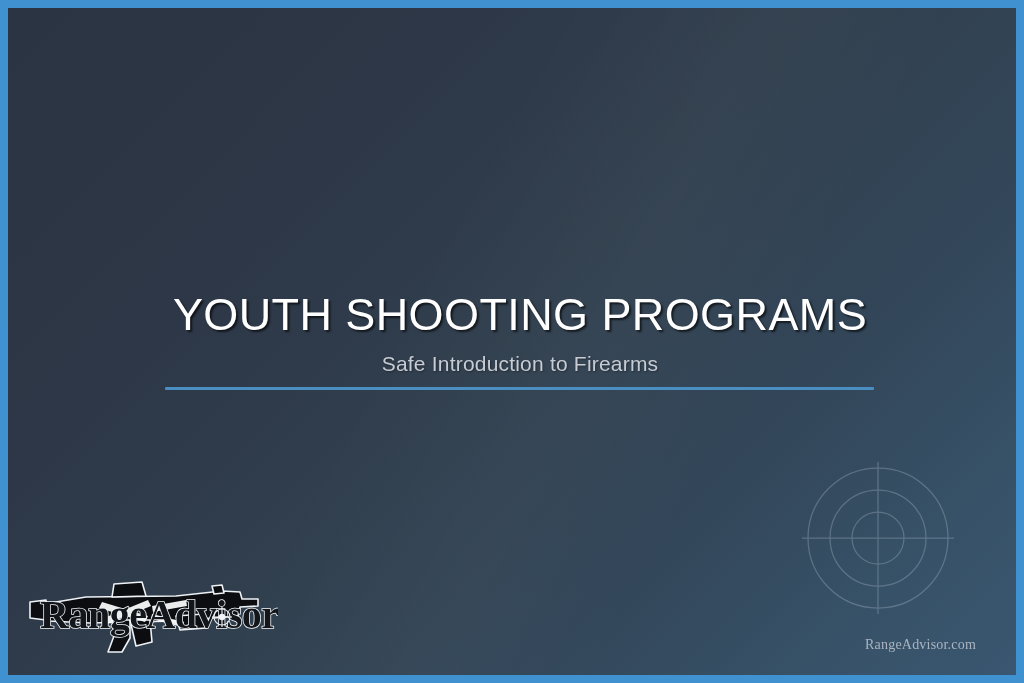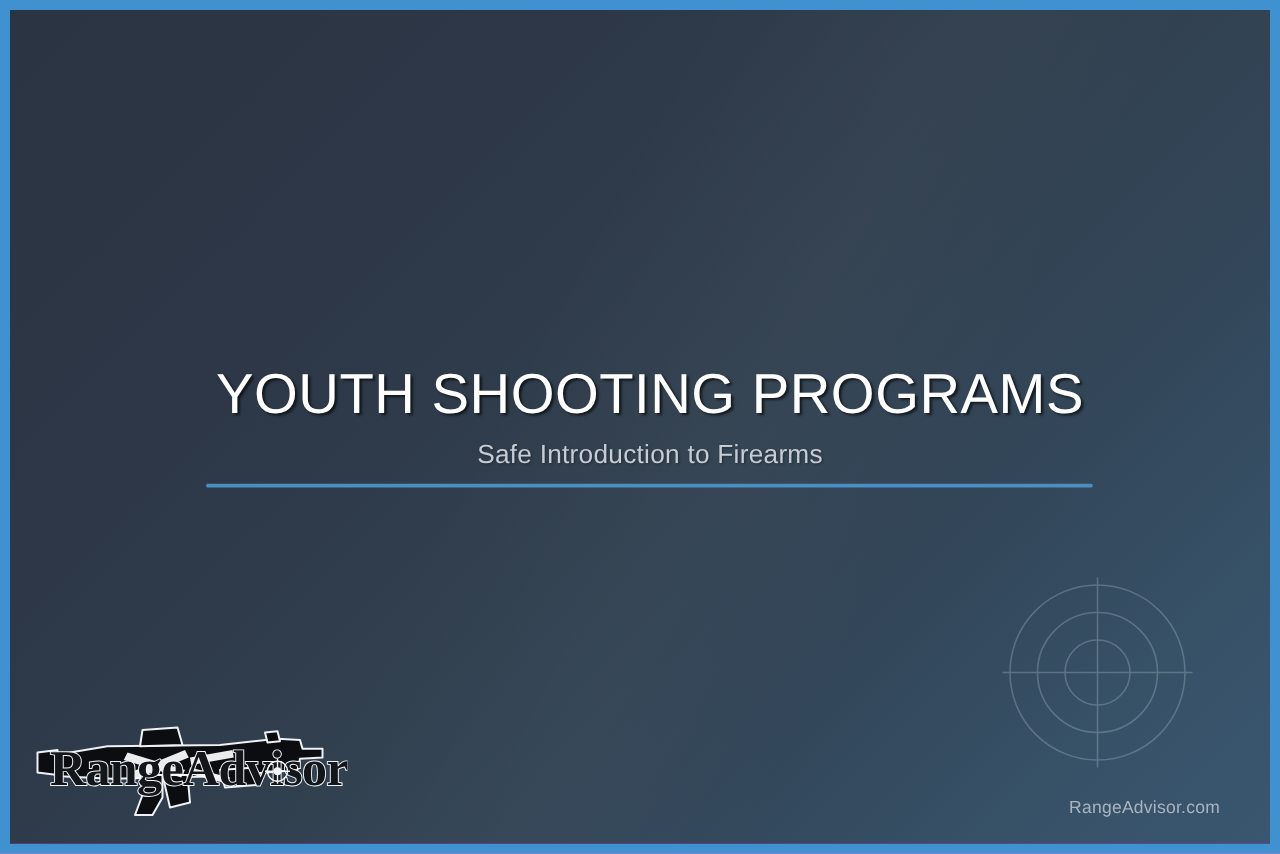--- a/index.html
+++ b/index.html
@@ -14,21 +14,21 @@
     font-family: "Liberation Sans", sans-serif;
   }
 
   
   .slide-frame {
     position: relative;
     width: 1024px;
     height: 683px;
     box-sizing: border-box;
     border: 8px solid #3f92cf;
-    background: #a21caf;
+    background: #1d4ed8;
     overflow: hidden;
   }
 
   
   .slide-canvas {
     position: absolute;
     inset: 0;
     background: linear-gradient(135deg,
                 #2b3442 0%,
                 #2d3747 28%,
@@ -106,21 +106,21 @@
   .brand-logo svg { display: block; }
 
   
   .footer-url {
     position: absolute;
     right: 40px;
     bottom: 22px;
     font-size: 14px;
     color: #aab4c0;
     letter-spacing: 0.2px;
-    font-family: Liberation Sans, sans-serif;
+    font-family: Liberation Serif, serif;
   }
 </style>
 </head>
 <body>
 
 <div class="slide-frame">
 
   <div class="slide-canvas"></div>
   <div class="slide-sheen"></div>
 

